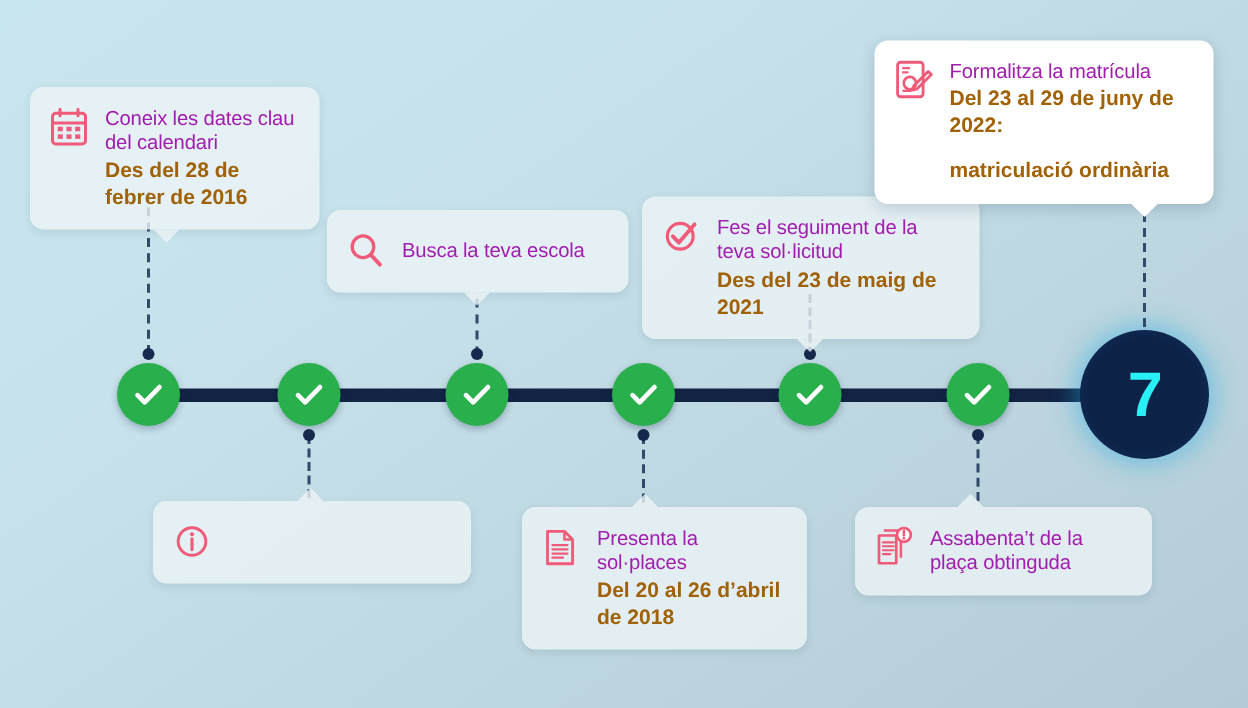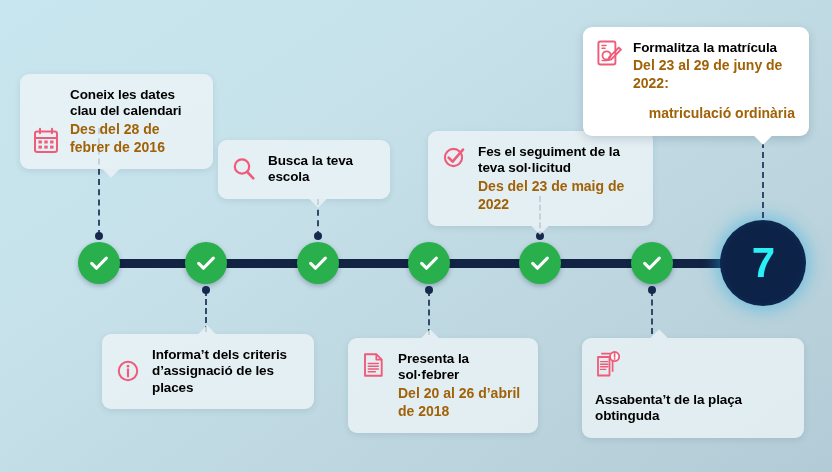--- a/index.html
+++ b/index.html
@@ -45,25 +45,25 @@
     position:absolute; border-radius:9px; padding:12px 14px 13px 13px;
     background:rgba(236,244,246,.80);
     box-shadow:0 2px 6px rgba(20,50,80,.10);
     display:flex; gap:11px; align-items:flex-start;
   }
   .card.white{ background:#ffffff; box-shadow:0 3px 10px rgba(20,50,80,.18); }
   .ico{ flex:0 0 auto; width:26px; height:30px; }
   .ico svg{ display:block; width:26px; height:30px; }
   .txt{ padding-top:1px; }
   .ttl{
-    font-size:13.5px; font-weight:bold; color:#000000; line-height:1.22;
+    font-size:13.5px; font-weight:normal; color:#a21caf; line-height:1.22;
     letter-spacing:-.1px;
   }
   .sub{ font-size:14px; color:#a16207; line-height:1.27; margin-top:1px;font-weight:bold; }
-  .sub.ctr{ text-align:right;margin-top:12px; }
+  .sub.ctr{ text-align:left;margin-top:12px; }
   .card.ctrbox .ttl{ text-align:center; }
 
   
   .notch{ position:absolute; width:18px; height:10px; overflow:hidden; }
   .notch i{
     display:block; width:18px; height:18px; transform:rotate(45deg);
     position:absolute; left:0;
   }
   .notch.down i{ top:-13px; background:rgba(236,244,246,.80); }
   .notch.down.white i{ top:-13px; background:#ffffff; }
@@ -124,21 +124,21 @@
   <div class="cdot" style="left:429px; top:286px;"></div>
 
   <div class="conn" style="left:540px; top:196px; height:41px;"></div>
   <div class="cdot" style="left:540px; top:232px;"></div>
 
   <div class="conn" style="left:652px; top:290px; height:44px;"></div>
   <div class="cdot" style="left:652px; top:286px;"></div>
 
   <div class="conn" style="left:763px; top:122px; height:96px;"></div>
 
-  <div class="card" style="left:20px; top:74px; width:193px;align-items:flex-end;">
+  <div class="card" style="left:20px; top:58px; width:193px;">
     <span class="ico">
       <svg viewBox="0 0 26 28">
         <rect x="2" y="4.5" width="22" height="20.5" rx="2.2" fill="none" stroke="#ef5b79" stroke-width="2"></rect>
         <path d="M2 11h22" stroke="#ef5b79" stroke-width="2"></path>
         <path d="M7 1.8v4.4M19 1.8v4.4" stroke="#ef5b79" stroke-width="2" stroke-linecap="round"></path>
         <rect x="5.5" y="13.5" width="3.4" height="3" fill="#ef5b79"></rect>
         <rect x="11.3" y="13.5" width="3.4" height="3" fill="#ef5b79"></rect>
         <rect x="17.1" y="13.5" width="3.4" height="3" fill="#ef5b79"></rect>
         <rect x="5.5" y="18.6" width="3.4" height="3" fill="#ef5b79"></rect>
         <rect x="11.3" y="18.6" width="3.4" height="3" fill="#ef5b79"></rect>
@@ -147,21 +147,21 @@
     </span>
     <div class="txt">
       <div class="ttl">Coneix les dates clau del calendari</div>
       <div class="sub">Des del 28 de febrer de 2016</div>
     </div>
     <div class="notch down" style="left:82px; bottom:-10px;">
         <i></i>
       </div>
   </div>
 
-  <div class="card" style="left:218px; top:140px; width:172px; align-items:center;">
+  <div class="card" style="left:218px; top:140px; width:201px; align-items:center;">
     <span class="ico">
       <svg viewBox="0 0 26 28">
         <circle cx="11" cy="11.5" r="7.2" fill="none" stroke="#ef5b79" stroke-width="2.2"></circle>
         <path d="M16.3 17l6 6.4" stroke="#ef5b79" stroke-width="2.6" stroke-linecap="round"></path>
       </svg>
     </span>
     <div class="txt">
       <div class="ttl">Busca la teva escola</div>
     </div>
     <div class="notch down" style="left:91px; bottom:-10px;">
@@ -171,21 +171,21 @@
 
   <div class="card" style="left:428px; top:131px; width:225px;">
     <span class="ico">
       <svg viewBox="0 0 26 28">
         <circle cx="12.5" cy="13.5" r="8.6" fill="none" stroke="#ef5b79" stroke-width="2.1"></circle>
         <path d="M7.6 13.6l4 4.1L22 5.6" fill="none" stroke="#ef5b79" stroke-width="2.6" stroke-linecap="round" stroke-linejoin="round"></path>
       </svg>
     </span>
     <div class="txt">
       <div class="ttl">Fes el seguiment de la teva sol·licitud</div>
-      <div class="sub">Des del 23 de maig de 2022</div>
+      <div class="sub">Des del 23 de maig de 2021</div>
     </div>
     <div class="notch down" style="left:103px; bottom:-10px;">
         <i></i>
       </div>
   </div>
 
   <div class="card white ctrbox" style="left:583px; top:27px; width:226px;">
     <span class="ico">
       <svg viewBox="0 0 26 30">
         <rect x="2.4" y="2.5" width="17" height="23" rx="2" fill="none" stroke="#ef5b79" stroke-width="1.9"></rect>
@@ -206,46 +206,43 @@
   </div>
 
   <div class="card" style="left:102px; top:334px; width:212px; align-items:center;">
     <span class="ico">
       <svg viewBox="0 0 26 28">
         <circle cx="13" cy="14" r="9.2" fill="none" stroke="#ef5b79" stroke-width="2"></circle>
         <circle cx="13" cy="9.2" r="1.35" fill="#ef5b79"></circle>
         <path d="M13 12.2v7.2" stroke="#ef5b79" stroke-width="2.1" stroke-linecap="round"></path>
       </svg>
     </span>
-    <div class="txt">
-      <div class="ttl">Informa’t dels criteris d’assignació de les places</div>
-    </div>
     <div class="notch up" style="left:96px; top:-10px;">
         <i></i>
       </div>
   </div>
 
   <div class="card" style="left:348px; top:338px; width:190px;">
     <span class="ico">
       <svg viewBox="0 0 26 28">
         <path d="M4 3.2h11.3l5.4 5.4v16.2H4z" fill="none" stroke="#ef5b79" stroke-width="1.9" stroke-linejoin="round"></path>
         <path d="M15.3 3.2v5.4h5.4" fill="none" stroke="#ef5b79" stroke-width="1.7" stroke-linejoin="round"></path>
         <path d="M7.3 12.4h10M7.3 15.2h10M7.3 18h10M7.3 20.8h7" stroke="#ef5b79" stroke-width="1.5" stroke-linecap="round"></path>
       </svg>
     </span>
     <div class="txt">
-      <div class="ttl">Presenta la sol·febrer</div>
+      <div class="ttl">Presenta la sol·places</div>
       <div class="sub">Del 20 al 26 d’abril de 2018</div>
     </div>
     <div class="notch up" style="left:73px; top:-10px;">
         <i></i>
       </div>
   </div>
 
-  <div class="card" style="left:582px; top:338px; width:222px;flex-direction:column;">
+  <div class="card" style="left:570px; top:338px; width:198px;">
     <span class="ico">
       <svg viewBox="0 0 26 30">
         <path d="M3 7h11.5v18.5H3z" fill="none" stroke="#ef5b79" stroke-width="1.8" stroke-linejoin="round"></path>
         <path d="M6.2 3.6h11.4v18.2" fill="none" stroke="#ef5b79" stroke-width="1.7" stroke-linejoin="round"></path>
         <path d="M5.6 11.6h7.2M5.6 14.2h7.2M5.6 16.8h7.2M5.6 19.4h5" stroke="#ef5b79" stroke-width="1.4" stroke-linecap="round"></path>
         <circle cx="19.6" cy="6.6" r="4.6" fill="#fff" stroke="#ef5b79" stroke-width="1.8"></circle>
         <path d="M19.6 3.9v3" stroke="#ef5b79" stroke-width="1.7" stroke-linecap="round"></path>
         <circle cx="19.6" cy="8.9" r=".95" fill="#ef5b79"></circle>
       </svg>
     </span>

